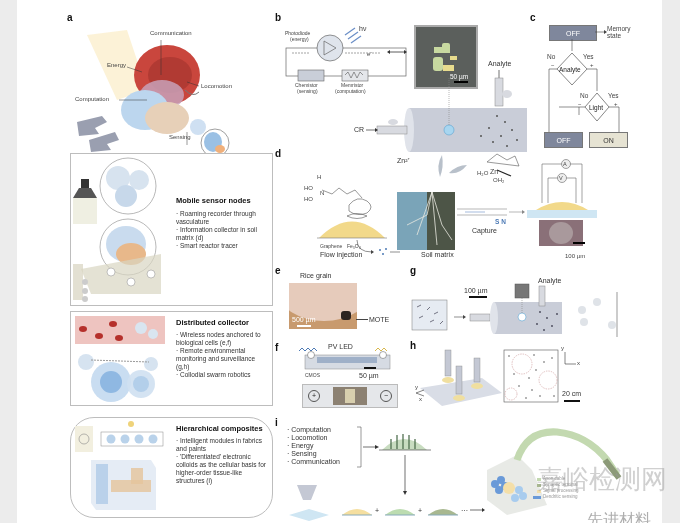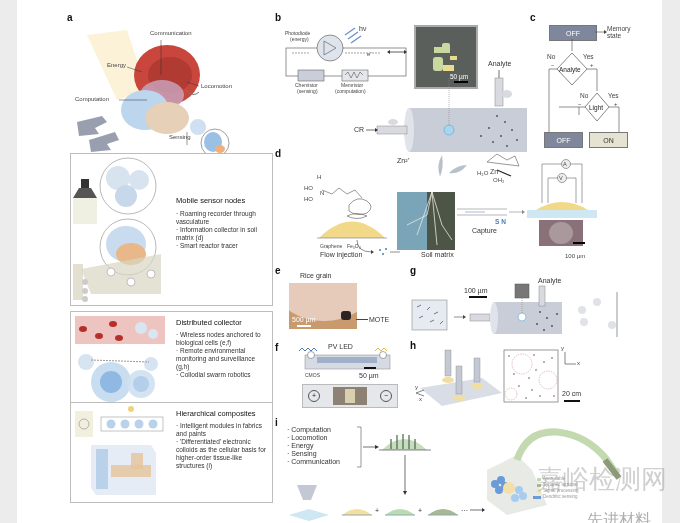--- a/index.html
+++ b/index.html
@@ -3,21 +3,21 @@
 <meta charset="utf-8">
 <style>
   html,body{margin:0;padding:0;}
   body{width:680px;height:523px;background:#ececec;position:relative;overflow:hidden;font-family:"Liberation Sans",sans-serif;color:#222;}
   .page{position:absolute;left:17px;top:0;width:645px;height:523px;background:#fff;}
   .abs{position:absolute;}
   .plabel{position:absolute;font-weight:bold;font-size:10px;color:#111;}
   .lbl{position:absolute;font-size:6px;color:#444;white-space:nowrap;}
   .lbl7{position:absolute;font-size:7px;color:#333;white-space:nowrap;}
   .box{position:absolute;border:1px solid #bdbdbd;background:#fff;}
-  .btitle{position:absolute;font-weight:normal;font-size:7.5px;color:#111;}
+  .btitle{position:absolute;font-weight:bold;font-size:7.5px;color:#111;}
   .blist{position:absolute;font-size:6.5px;line-height:8px;color:#333;margin:0;padding:0;list-style:none;}
   .blist li::before{content:"· ";}
   .fbox{position:absolute;font-size:7px;display:flex;align-items:center;justify-content:center;border:1px solid #777;}
   svg{position:absolute;overflow:visible;}
   .wm{position:absolute;color:rgba(150,150,150,0.45);white-space:nowrap;}
 </style>
 </head>
 <body>
 
 <div class="page">
@@ -98,21 +98,21 @@
       <circle cx="70" cy="72" r="8" fill="#b3cfea"></circle>
     </svg>
     <div class="btitle" style="left:105px;top:6px;">Distributed collector</div>
     <ul class="blist" style="left:105px;top:19px;width:92px;">
       <li>Wireless nodes anchored to biological cells (e,f)</li>
       <li>Remote environmental monitoring and surveillance (g,h)</li>
       <li>Collodial swarm robotics</li>
     </ul>
   </div>
 
-  <div class="box" style="left:53px;top:402px;width:201px;height:99px;">
+  <div class="box" style="left:53px;top:417px;width:201px;height:99px;border-radius:24px;">
     <svg width="200" height="98">
       <rect x="4" y="8" width="18" height="26" fill="#f2efdf"></rect>
       <circle cx="13" cy="21" r="5" fill="none" stroke="#888" stroke-width="0.6"></circle>
       <circle cx="60" cy="6" r="3" fill="#efd37a"></circle>
       <rect x="30" y="14" width="62" height="14" fill="#fff" stroke="#888" stroke-width="0.5"></rect>
       <circle cx="40" cy="21" r="4.5" fill="#b9d2ea"></circle>
       <circle cx="54" cy="21" r="4.5" fill="#b9d2ea"></circle>
       <circle cx="68" cy="21" r="4.5" fill="#b9d2ea"></circle>
       <circle cx="82" cy="21" r="4.5" fill="#b9d2ea"></circle>
       <polygon points="20,42 80,42 85,50 85,92 25,92 20,85" fill="#e5ecf5"></polygon>

